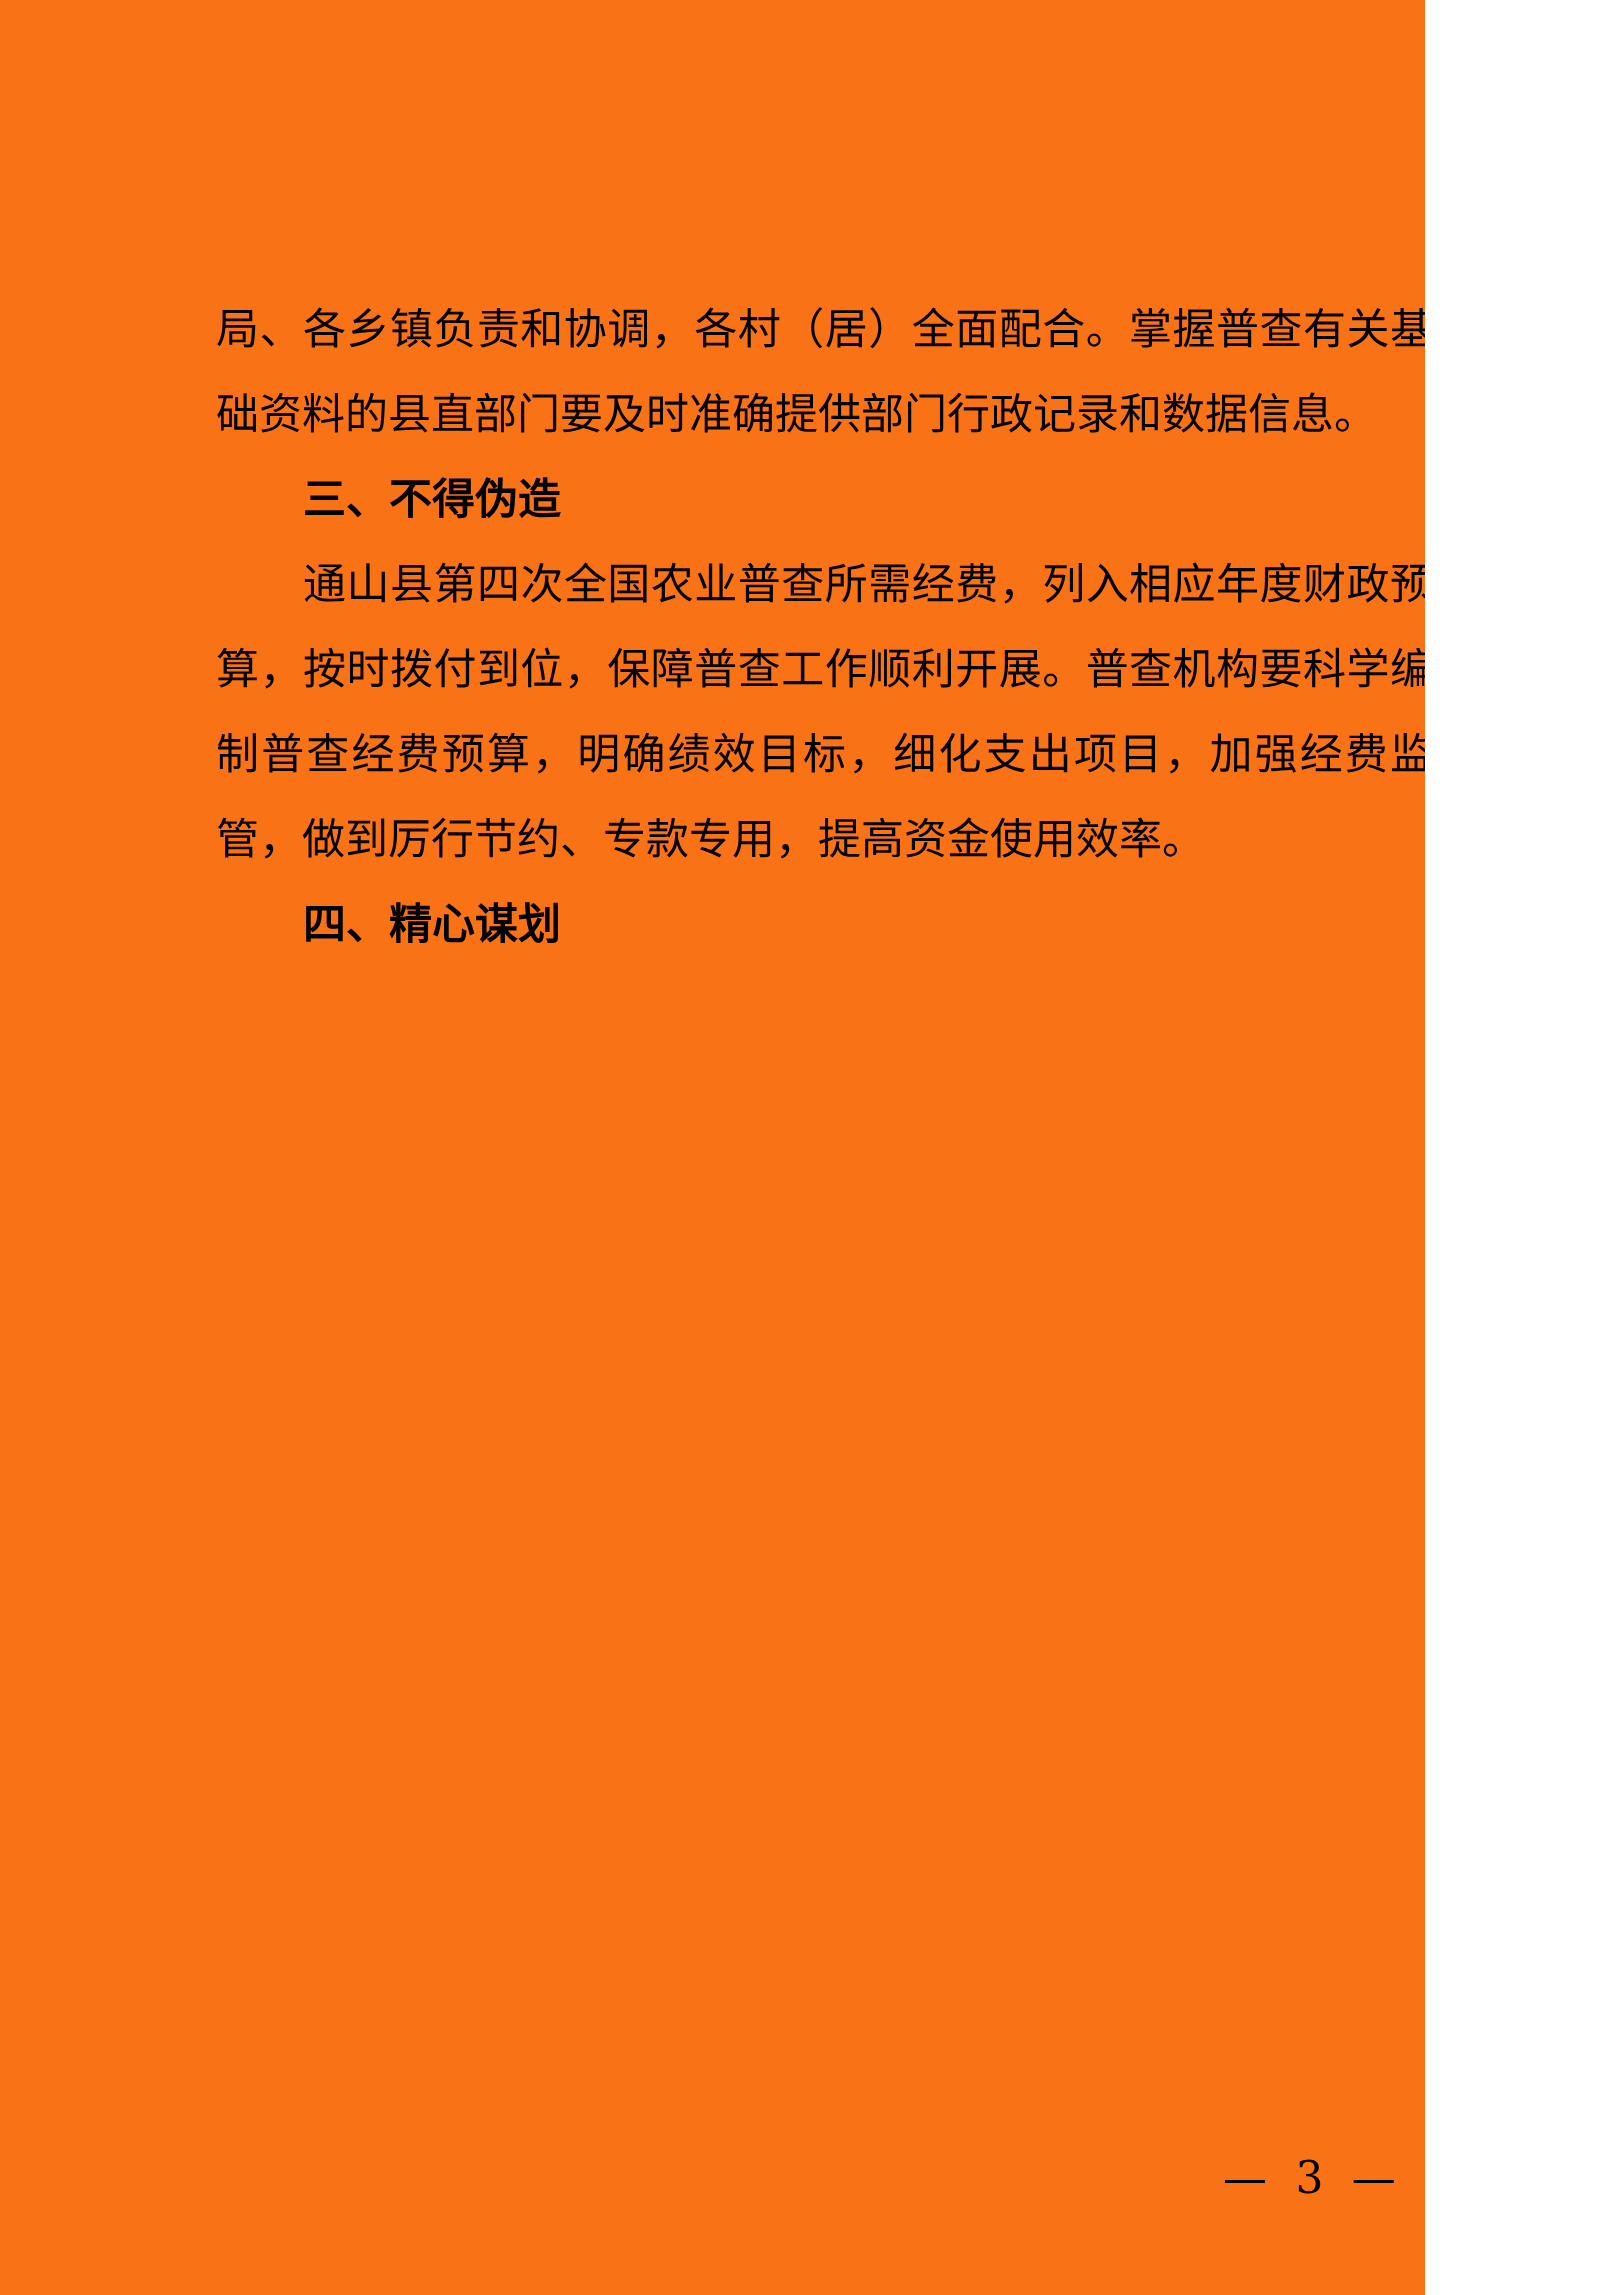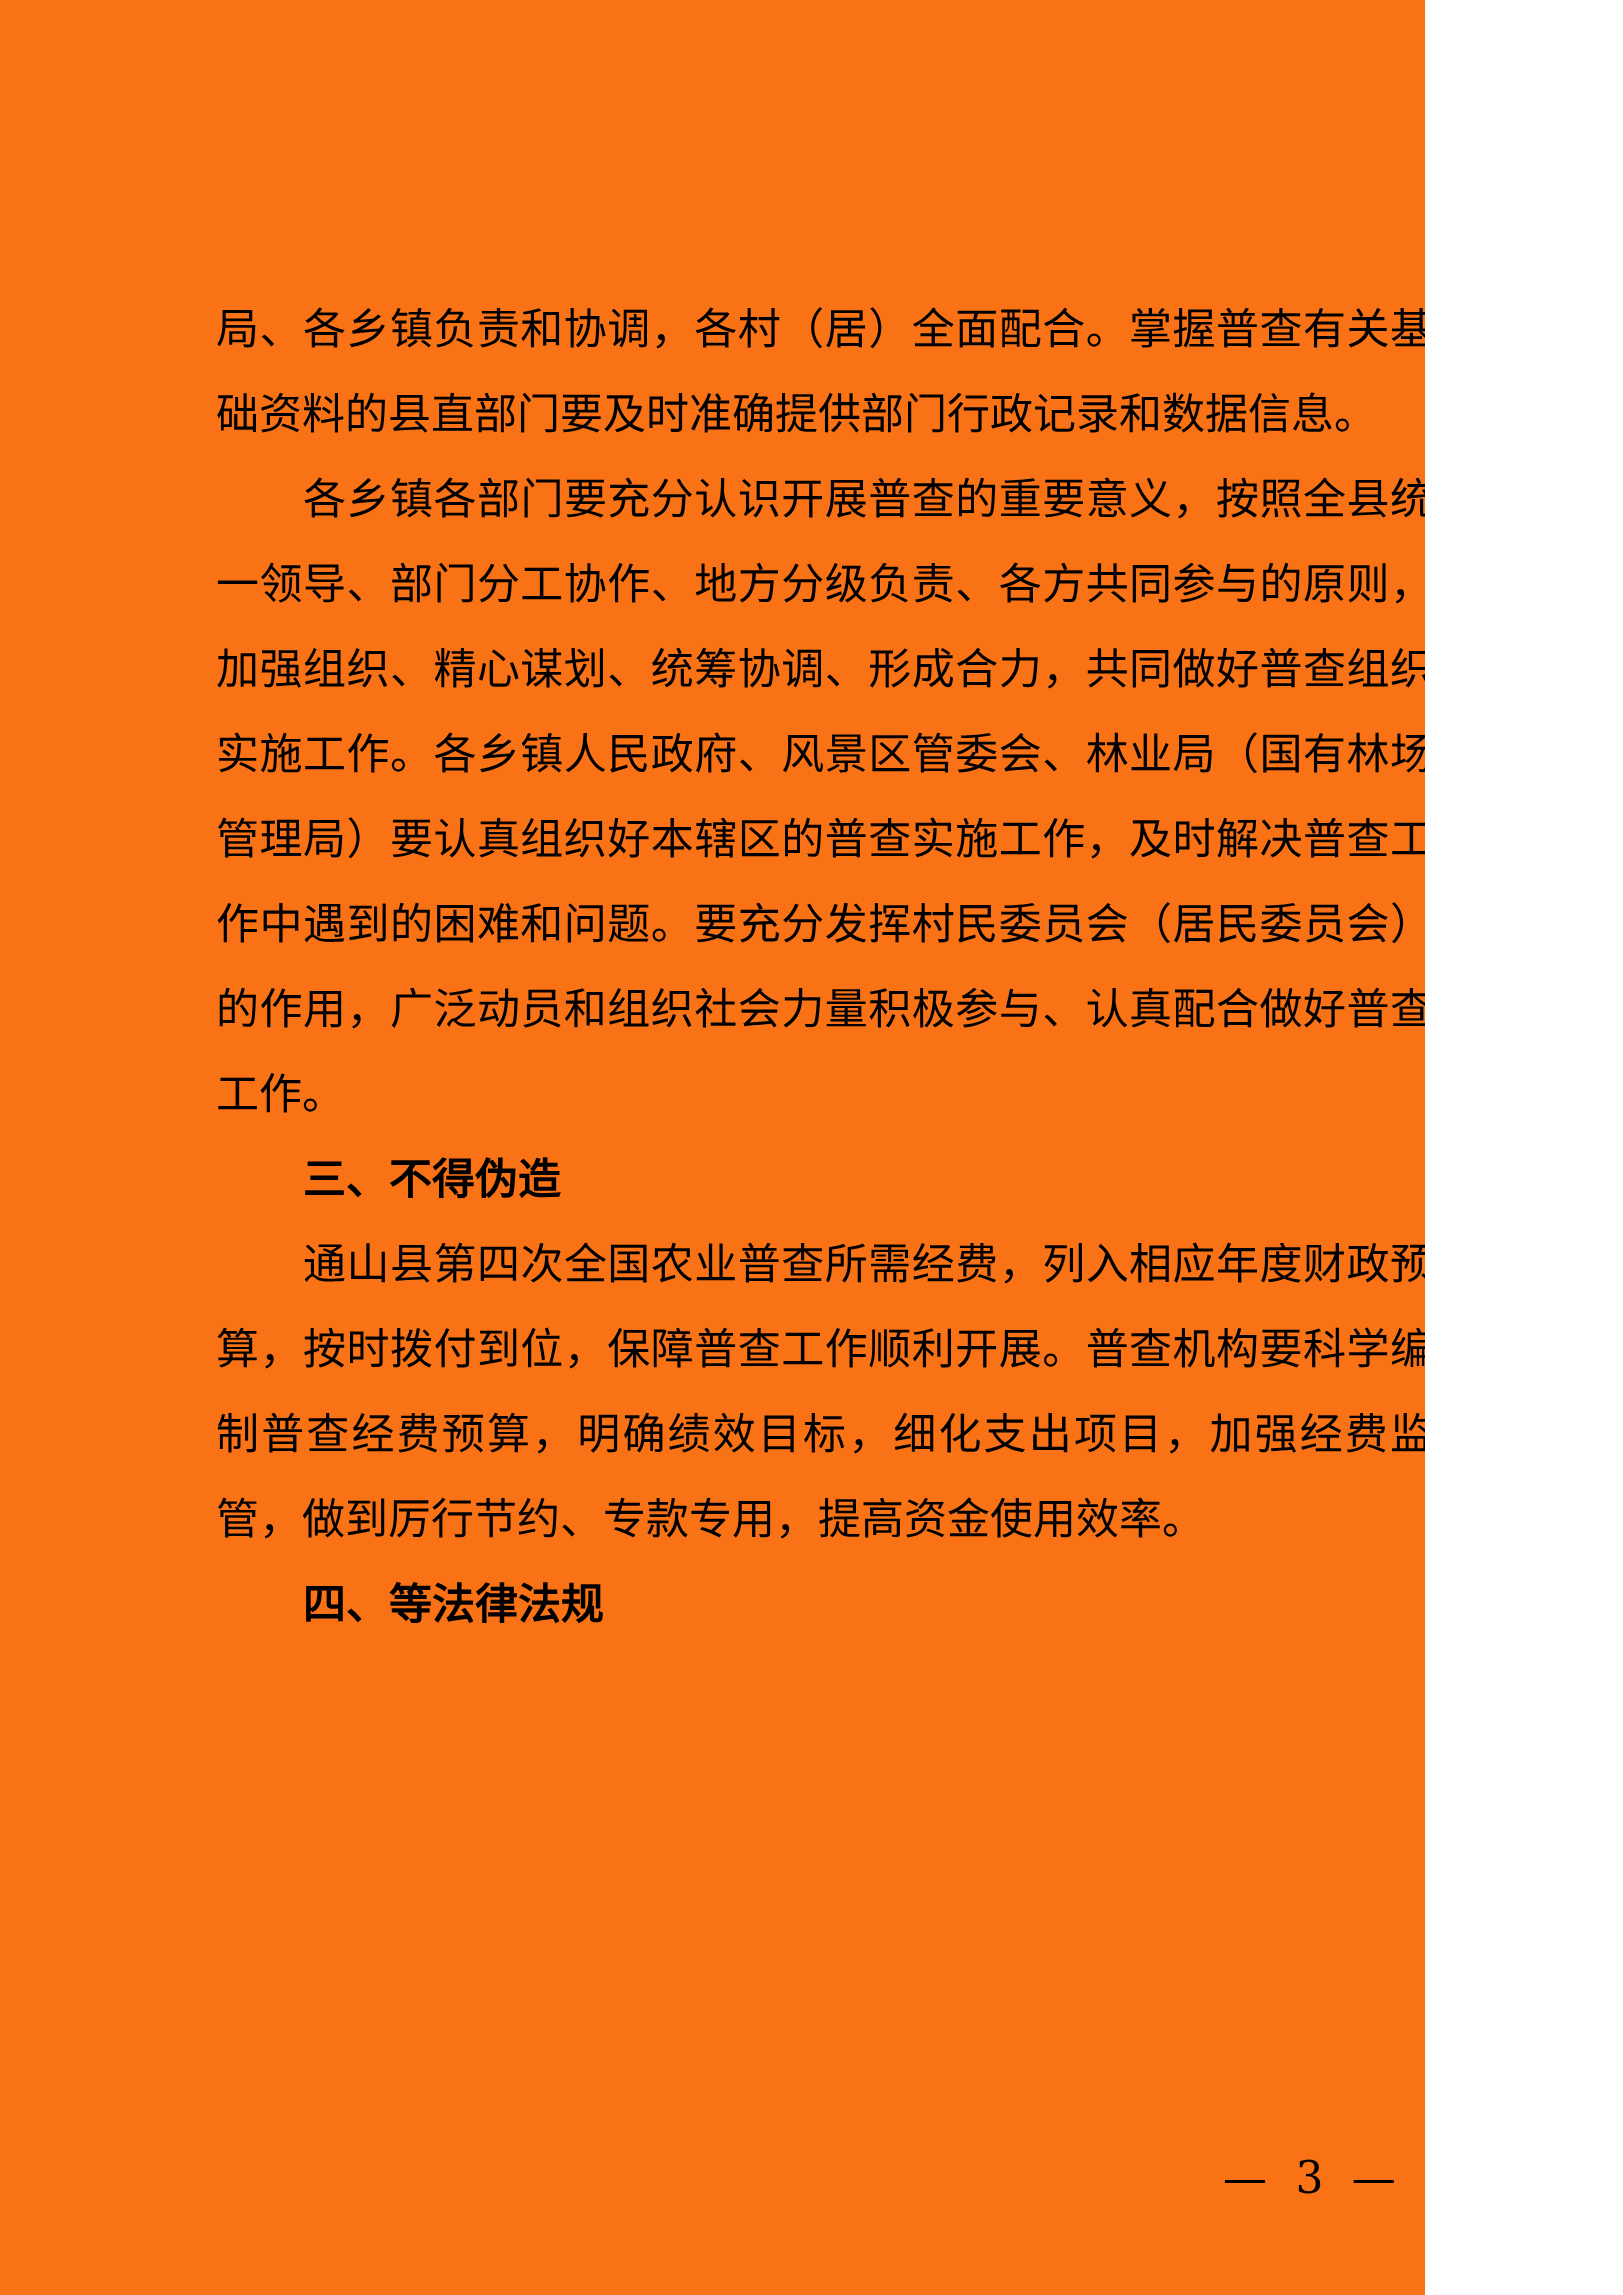--- a/index.html
+++ b/index.html
@@ -58,27 +58,26 @@
 </style>
 </head>
 <body>
 
 <div class="page">
 
   <div class="content">
 
     <p class="body-para">局、各乡镇负责和协调，各村（居）全面配合。掌握普查有关基础资料的县直部门要及时准确提供部门行政记录和数据信息。</p>
 
-    <p class="body-para indent-2">各乡镇各部门要充分认识开展普查的重要意义，按照全县统一领导、部门分工协作、地方分级负责、各方共同参与的原则，加强组织、精心谋划、统筹协调、形成合力，共同做好普查组织实施工作。各乡镇人民政府、风景区管委会、林业局（国有林场管理局）要认真组织好本辖区的普查实施工作，及时解决普查工作中遇到的困难和问题。要充分发挥村民委员会（居民委员会）的作用，广泛动员和组织社会力量积极参与、认真配合做好普查工作。</p>
 
     <h2 class="section-heading">三、不得伪造</h2>
 
     <p class="body-para indent-2">通山县第四次全国农业普查所需经费，列入相应年度财政预算，按时拨付到位，保障普查工作顺利开展。普查机构要科学编制普查经费预算，明确绩效目标，细化支出项目，加强经费监管，做到厉行节约、专款专用，提高资金使用效率。</p>
 
-    <h2 class="section-heading">四、等法律法规</h2>
+    <h2 class="section-heading">四、精心谋划</h2>
 
 
   </div>
 
   <div class="page-footer">— 3 —</div>
 
 </div>
 
 
 </body></html>

